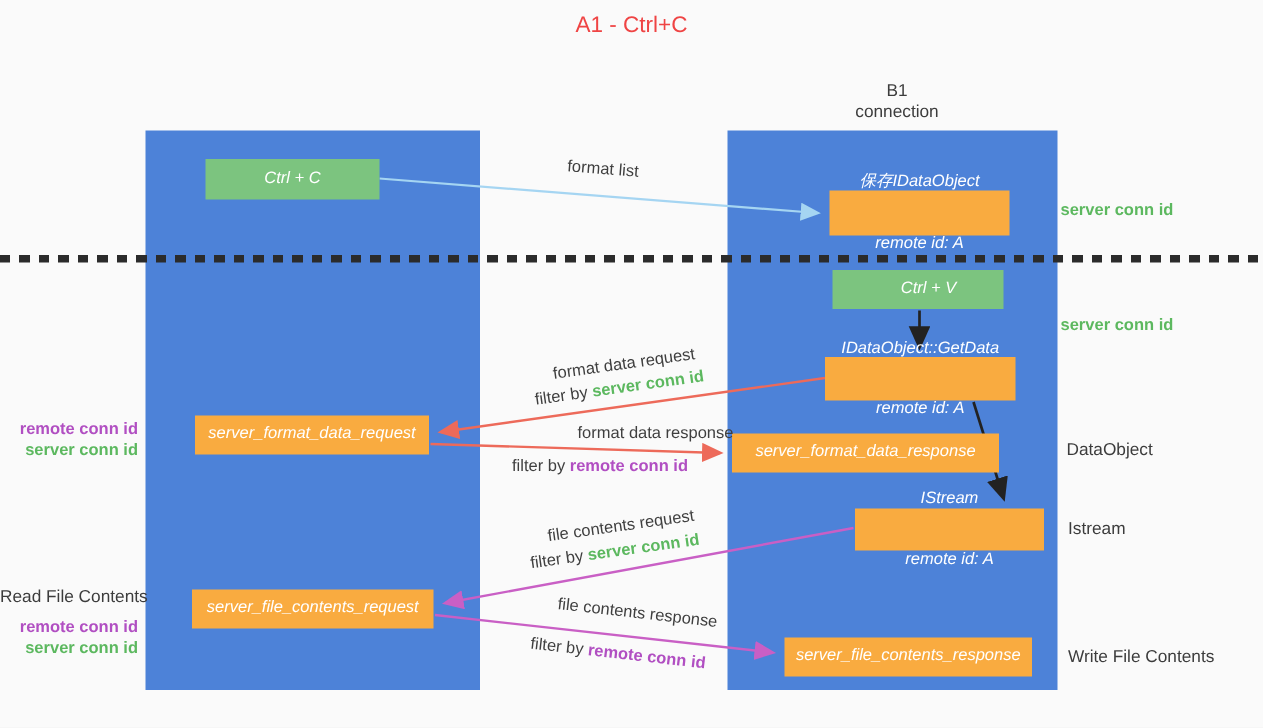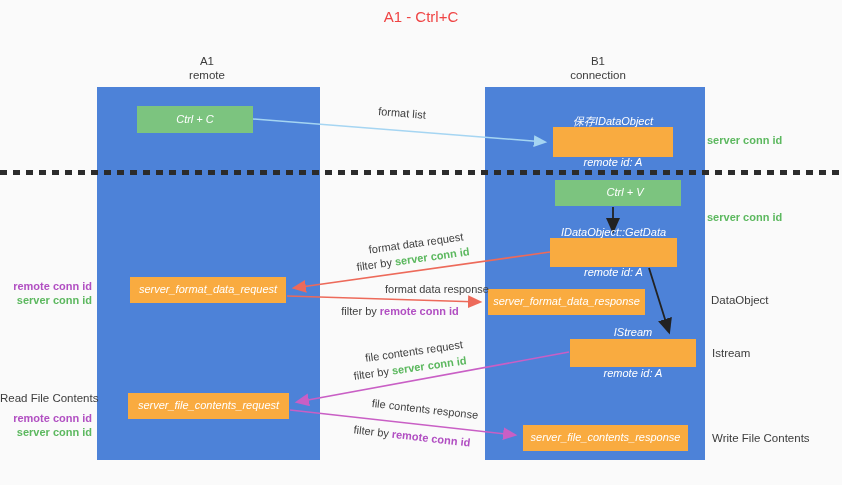--- a/index.html
+++ b/index.html
@@ -44,24 +44,20 @@
 </style>
 </head>
 <body>
 
 <div class="canvas">
 
   <div class="title">
     <div>A1 - Ctrl+C</div>
   </div>
 
-  <div class="col-header left">
-    <div>A1</div>
-    <div>remote</div>
-  </div>
   <div class="col-header right">
     <div>B1</div>
     <div>connection</div>
   </div>
 
   <div class="column left"></div>
   <div class="column right"></div>
 
   <svg class="arrows" width="842" height="485" viewBox="0 0 842 485">
     <defs>
@@ -91,34 +87,34 @@
 
   <div class="node green" style="left:137px;top:106px;width:116px;height:27px;">
     <div>Ctrl + C</div>
   </div>
 
   <div class="node orange" style="left:553px;top:127px;width:120px;height:30px;">
     <div>保存IDataObject</div>
     <div>remote id: A</div>
   </div>
 
-  <div class="node green" style="left:555px;top:180px;width:126px;height:26px;padding-left:14px;">
+  <div class="node green" style="left:555px;top:180px;width:114px;height:26px;padding-left:14px;">
     <div>Ctrl + V</div>
   </div>
 
   <div class="node orange" style="left:550px;top:238px;width:127px;height:29px;">
     <div>IDataObject::GetData</div>
     <div>remote id: A</div>
   </div>
 
   <div class="node orange" style="left:130px;top:277px;width:156px;height:26px;">
     <div>server_format_data_request</div>
   </div>
 
-  <div class="node orange" style="left:488px;top:289px;width:157px;height:26px;">
+  <div class="node orange" style="left:488px;top:289px;width:178px;height:26px;">
     <div>server_format_data_response</div>
   </div>
 
   <div class="node orange" style="left:570px;top:339px;width:126px;height:28px;">
     <div>IStream</div>
     <div>remote id: A</div>
   </div>
 
   <div class="node orange" style="left:128px;top:393px;width:161px;height:26px;">
     <div>server_file_contents_request</div>

